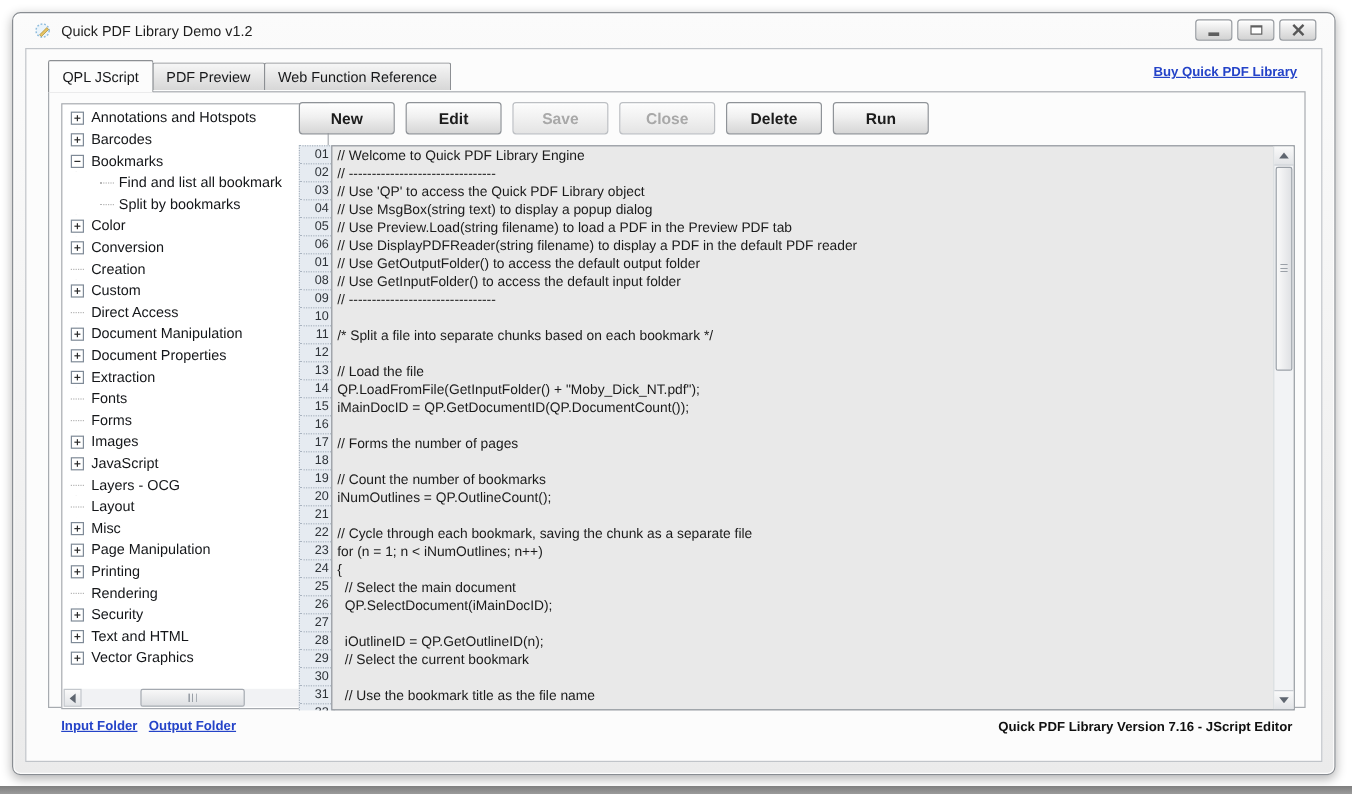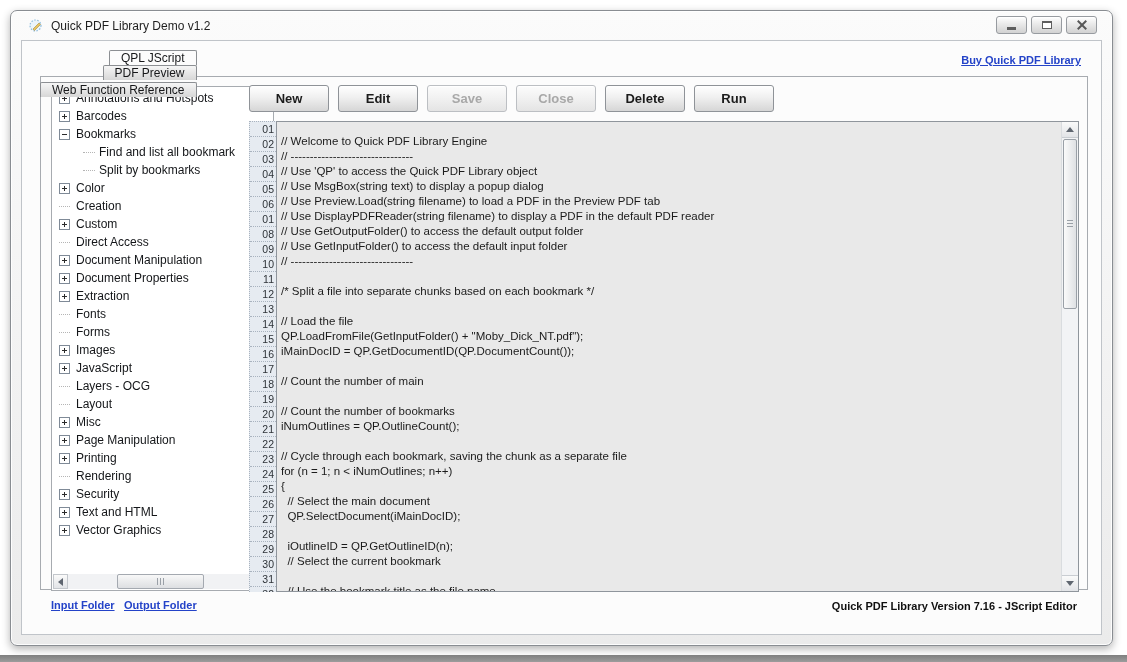--- a/index.html
+++ b/index.html
@@ -23,21 +23,21 @@
   .glyph-max { width:10px; height:8px; border:1px solid #5e5e5e; border-top-width:2px; background:#fff; }
   .glyph-close { position:relative; width:10px; height:10px; }
   .glyph-close::before,.glyph-close::after { content:""; position:absolute; left:4px; top:-1px; width:2px; height:12px; background:#575757; }
   .glyph-close::before { transform:rotate(45deg); }
   .glyph-close::after  { transform:rotate(-45deg); }
 
   
   .client { position:absolute; left:10px; right:10px; top:29px; bottom:10px; background:#fcfcfc; border:1px solid #c0c4c9; }
 
   
-  .tabs { position:absolute; left:18px; top:9px; height:27px; display:flex; align-items:flex-end; z-index:3;flex-direction:column; }
+  .tabs { position:absolute; left:18px; top:9px; height:27px; display:flex; align-items:flex-end; z-index:3; }
   .tab { height:23px; margin-bottom:2px; padding:0 11px; display:flex; align-items:center; font-size:12px; color:#17181a;
     background:linear-gradient(#f6f6f6,#d7d7d7); border:1px solid #8c8f93; border-bottom:none; border-radius:2px 2px 0 0; margin-right:-1px; cursor:default; }
   .tab.active { height:27px; margin-bottom:0; background:#fcfcfc; z-index:4; font-weight:400; }
   .buy-link { position:absolute; top:13px; right:20px; font-size:11px; font-weight:700; color:#2443c8; text-decoration:underline; cursor:pointer; }
 
   .tabpage { position:absolute; left:18px; right:13px; top:35px; bottom:44px; border:1px solid #a7abb0; background:#fcfcfc; z-index:1; }
 
   
   .tree-panel { position:absolute; left:29px; top:45px; width:223px; height:505px; background:#fff; border:1px solid #a7abb0; z-index:2; }
   .tree-scroll { position:absolute; left:1px; right:1px; top:2px; bottom:17px; overflow:hidden; }
@@ -69,21 +69,21 @@
     display:flex; align-items:center; justify-content:center; box-shadow:inset 0 1px 0 #fff; cursor:default;
     font-family:"Liberation Sans",sans-serif; }
   .tool-btn.disabled { color:#a8a8a8; border-color:#bcbfc3; background:linear-gradient(#fcfcfc,#f2f2f2 45%,#e4e4e4); }
 
   
   .gutter { position:absolute; left:227px; top:80px; width:30px; height:471px; background:#e6ebf1;
     border-left:1px dotted #a9b3bf; border-right:1px dotted #a9b3bf; border-top:1px dotted #a9b3bf; overflow:hidden; z-index:2; }
   .gutter-cell { height:15px; font-size:10.5px; color:#2e3338; display:flex; align-items:center; justify-content:flex-end;
     padding-right:4px; border-bottom:1px dotted #a9b3bf; }
   .memo { position:absolute; left:254px; top:80px; width:803px; height:471px; background:#e9e9e9; border:1px solid #8f959c; overflow:hidden; z-index:2; }
-  .code { position:absolute; left:0; top:1px; right:17px; bottom:0; overflow:hidden; padding-left:4px;margin-top:11px; }
+  .code { position:absolute; left:0; top:1px; right:17px; bottom:0; overflow:hidden; padding-left:4px; }
   .code-line { height:15px; font-size:11.5px; line-height:15px; color:#1b1b1b; white-space:pre; overflow:hidden; }
   .vscrollbar { position:absolute; top:0; right:0; bottom:0; width:17px; background:#f2f3f5; border-left:1px solid #d9dcdf; }
   .vsb-up   { position:absolute; top:0; left:0; right:0; height:16px; display:flex; align-items:center; justify-content:center;
     background:linear-gradient(#fafafa,#e2e4e7); border-bottom:1px solid #c9cdd2; }
   .vsb-down { position:absolute; bottom:0; left:0; right:0; height:16px; display:flex; align-items:center; justify-content:center;
     background:linear-gradient(#fafafa,#e2e4e7); border-top:1px solid #c9cdd2; }
   .vsb-thumb { position:absolute; top:17px; left:1px; right:1px; height:170px;
     background:linear-gradient(90deg,#fafafa,#dfe1e4); border:1px solid #9aa0a7; border-radius:2px; }
   .vsb-thumb::after { content:""; position:absolute; left:3px; right:3px; top:50%; height:8px; margin-top:-4px;
     background:repeating-linear-gradient(#9aa0a7 0 1px, transparent 1px 3px); }
@@ -149,20 +149,24 @@
               <span class="leaf-stub"></span>
               <span>Find and list all bookmark</span>
             </div>
             <div class="tree-row child">
               <span class="leaf-stub"></span>
               <span>Split by bookmarks</span>
             </div>
             <div class="tree-row">
               <span class="expand-box collapsed"></span>
               <span>Color</span>
+            </div>
+            <div class="tree-row">
+              <span class="expand-box collapsed"></span>
+              <span>Conversion</span>
             </div>
             <div class="tree-row">
               <span class="leaf-stub"></span>
               <span>Creation</span>
             </div>
             <div class="tree-row">
               <span class="expand-box collapsed"></span>
               <span>Custom</span>
             </div>
             <div class="tree-row">
@@ -302,21 +306,21 @@
             <div class="code-line">// Use GetOutputFolder() to access the default output folder</div>
             <div class="code-line">// Use GetInputFolder() to access the default input folder</div>
             <div class="code-line">// --------------------------------</div>
             <div class="code-line"></div>
             <div class="code-line">/* Split a file into separate chunks based on each bookmark */</div>
             <div class="code-line"></div>
             <div class="code-line">// Load the file</div>
             <div class="code-line">QP.LoadFromFile(GetInputFolder() + "Moby_Dick_NT.pdf");</div>
             <div class="code-line">iMainDocID = QP.GetDocumentID(QP.DocumentCount());</div>
             <div class="code-line"></div>
-            <div class="code-line">// Count the number of main</div>
+            <div class="code-line">// Forms the number of pages</div>
             <div class="code-line"></div>
             <div class="code-line">// Count the number of bookmarks</div>
             <div class="code-line">iNumOutlines = QP.OutlineCount();</div>
             <div class="code-line"></div>
             <div class="code-line">// Cycle through each bookmark, saving the chunk as a separate file</div>
             <div class="code-line">for (n = 1; n &lt; iNumOutlines; n++)</div>
             <div class="code-line">{</div>
             <div class="code-line">  // Select the main document</div>
             <div class="code-line">  QP.SelectDocument(iMainDocID);</div>
             <div class="code-line"></div>

